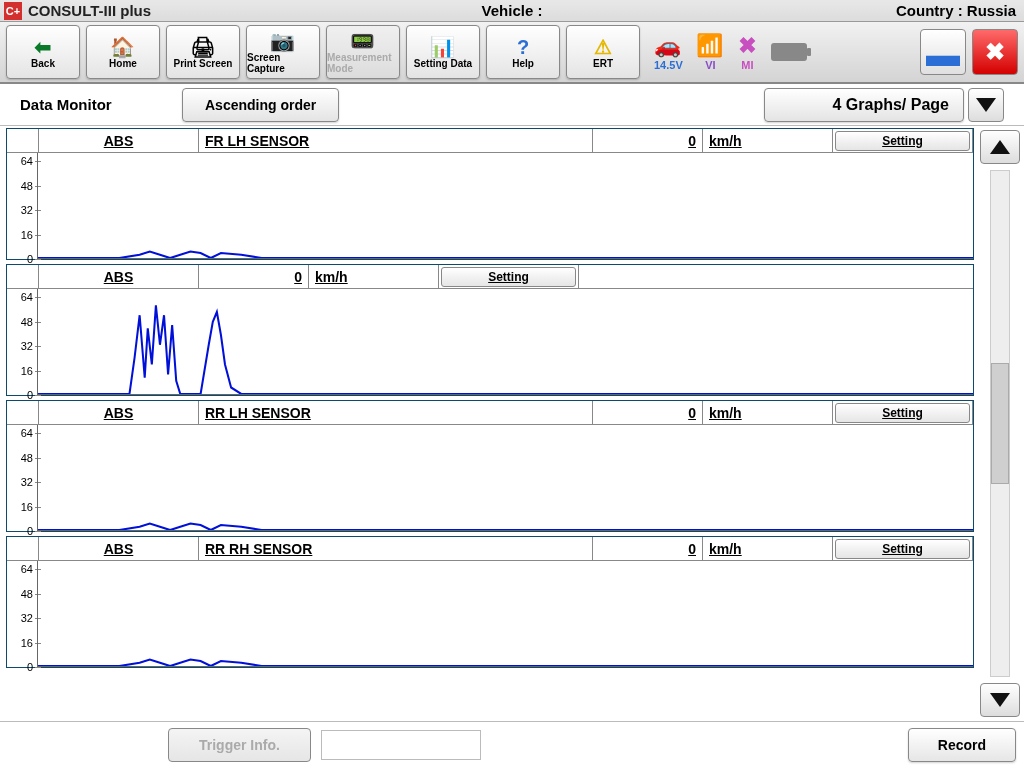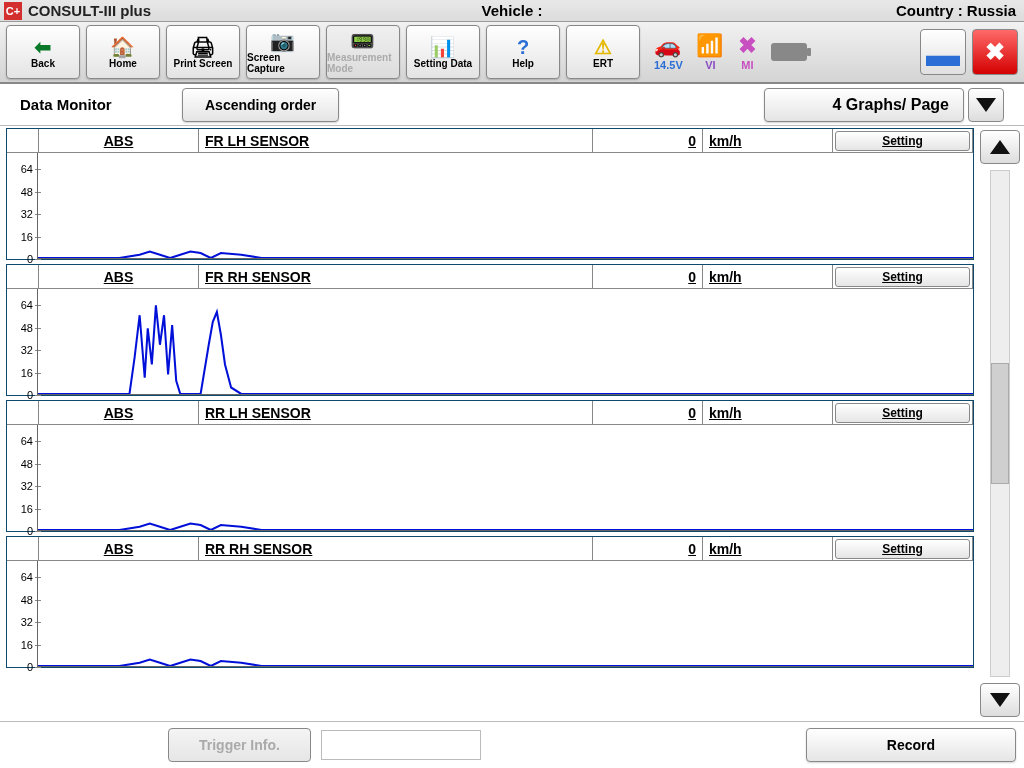--- a/index.html
+++ b/index.html
@@ -51,31 +51,31 @@
   .phead{display:flex;height:24px;border-bottom:1px solid #888;font-weight:bold;font-size:14px;}
   .phead div{display:flex;align-items:center;border-right:1px solid #888;}
   .ph-blank{width:32px;}
   .ph-sys{width:160px;justify-content:center;}
   .ph-sig{flex:1;padding-left:6px;}
   .ph-val{width:110px;justify-content:flex-end;padding-right:6px;}
   .ph-unit{width:130px;padding-left:6px;}
   .ph-set{width:140px;border-right:none;padding:2px;}
   .setbtn{flex:1;height:20px;border:1px solid #888;border-radius:3px;background:linear-gradient(#fff,#e5e5e5);display:flex;align-items:center;justify-content:center;font-size:12px;font-weight:bold;cursor:pointer;}
   .plot{height:106px;position:relative;background:#fff;}
-  .yaxis{position:absolute;left:0;top:16px;bottom:0;width:30px;font-size:11px;}
+  .yaxis{position:absolute;left:0;top:8px;bottom:0;width:30px;font-size:11px;}
   .yaxis span{position:absolute;right:4px;transform:translateY(-50%);}  
   .tick{position:absolute;left:28px;height:1px;width:6px;background:#888;}
   .chart{position:absolute;left:30px;right:0;top:0;bottom:0;border-left:1px solid #666;border-bottom:1px solid #666;}
   .chart svg{position:absolute;left:0;bottom:0;width:100%;height:100%;}
 
   
   .bottom{height:46px;display:flex;align-items:center;border-top:1px solid #bbb;padding:0 8px;gap:10px;background:#fff;}
   .bbtn{height:34px;padding:0 30px;background:linear-gradient(#ffffff,#e6e6e6);border:1px solid #888;border-radius:4px;display:flex;align-items:center;justify-content:center;font-weight:bold;font-size:14px;cursor:pointer;box-shadow:0 1px 2px rgba(0,0,0,.18);}
   .bbtn.disabled{color:#aaa;background:linear-gradient(#f4f4f4,#e6e6e6);cursor:default;box-shadow:none;text-align:center;}
-  .bbtn.wide{padding:0 80px;}
+  .bbtn.wide{padding:0 29px;}
   .spacer{flex:1;}
   .smallfield{width:160px;height:30px;border:1px solid #bbb;}
 </style>
 </head>
 <body>
 
 <div class="titlebar">
   <div class="logo">C+</div>
   <div class="app">CONSULT-III plus</div>
   <div class="veh">Vehicle :</div>
@@ -185,21 +185,20 @@
         <svg viewBox="0 0 920 100" preserveAspectRatio="none">
           <polyline points="0.0,100.0 20.0,100.0 40.0,100.0 60.0,100.0 80.0,100.0 100.0,96.9 110.0,93.8 120.0,96.9 130.0,100.0 140.0,96.9 150.0,93.8 160.0,95.3 170.0,100.0 180.0,95.3 200.0,96.9 220.0,100.0 240.0,100.0 920.0,100.0" fill="none" stroke="#0010d8" stroke-width="2"></polyline>
         </svg>
       </div>
     </div>
       </div>
       <div class="panel">
     <div class="phead">
       <div class="ph-blank"></div>
       <div class="ph-sys">ABS</div>
-      <div class="ph-sig">FR RH SENSOR</div>
       <div class="ph-val">0</div>
       <div class="ph-unit">km/h</div>
       <div class="ph-set">
             <div class="setbtn">Setting</div>
           </div>
     </div>
     <div class="plot">
       <div class="yaxis">
         <span style="top:0%">64</span>
             <div class="tick" style="top:0%"></div>

